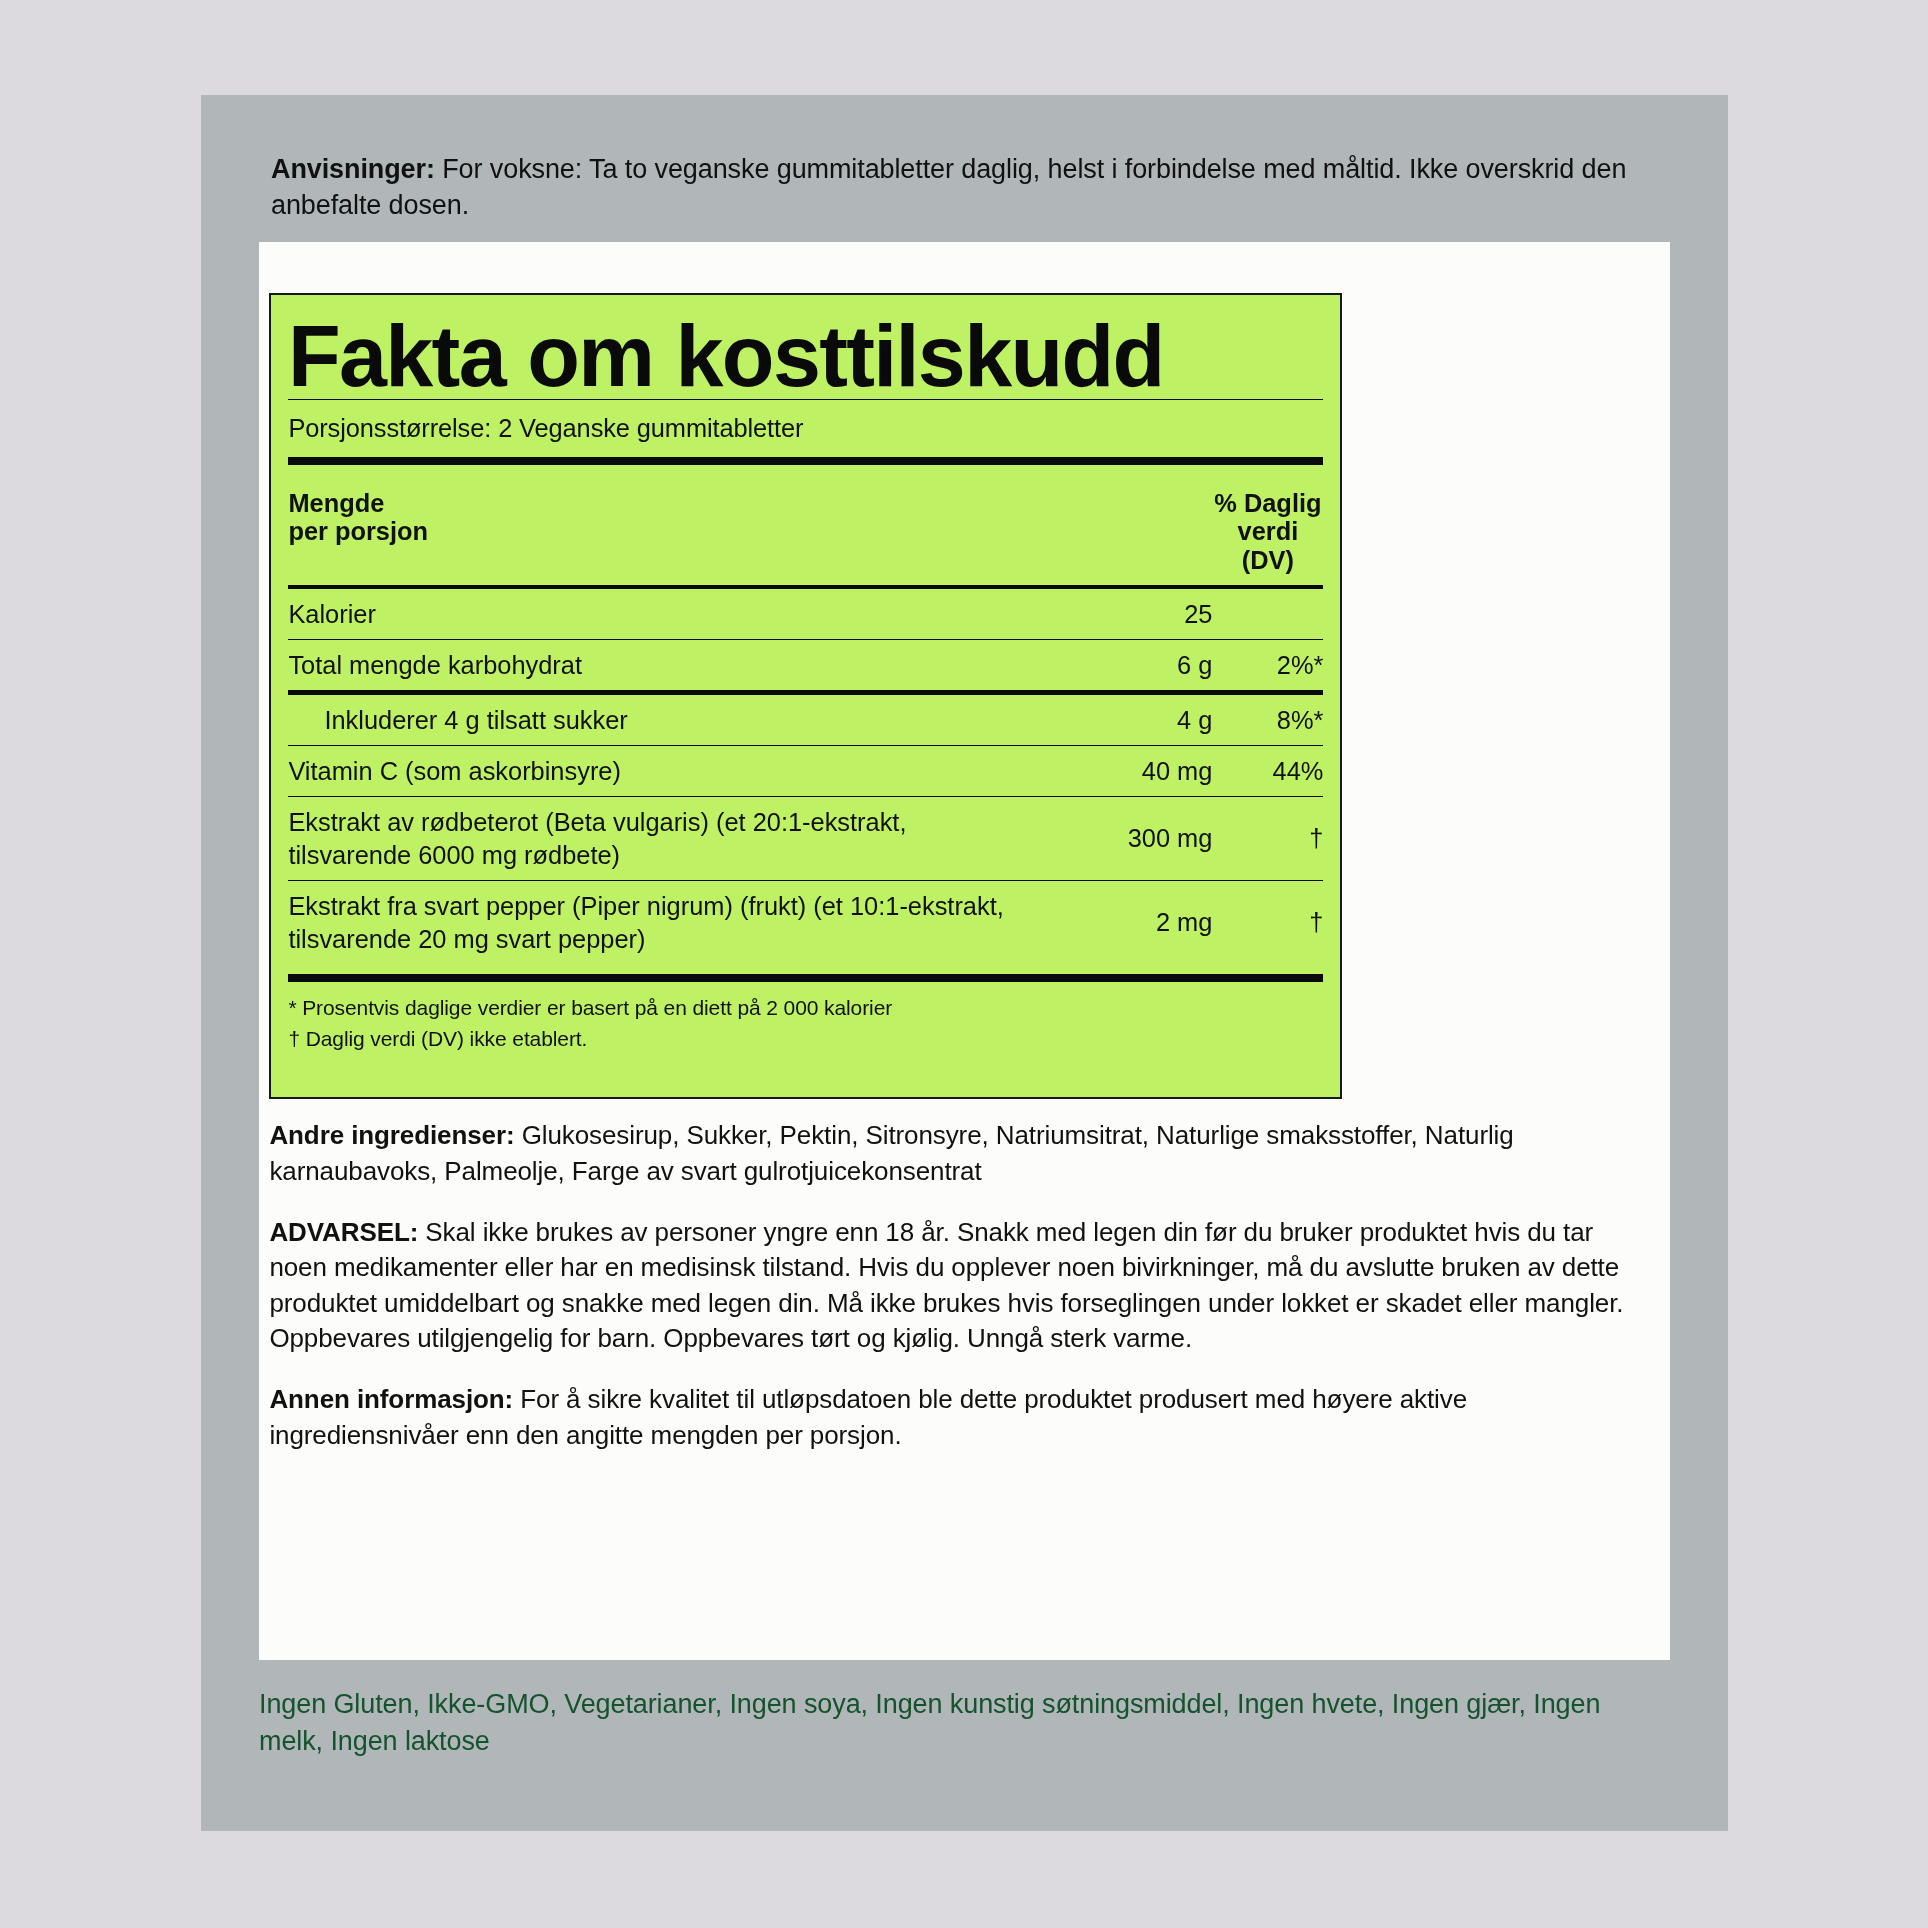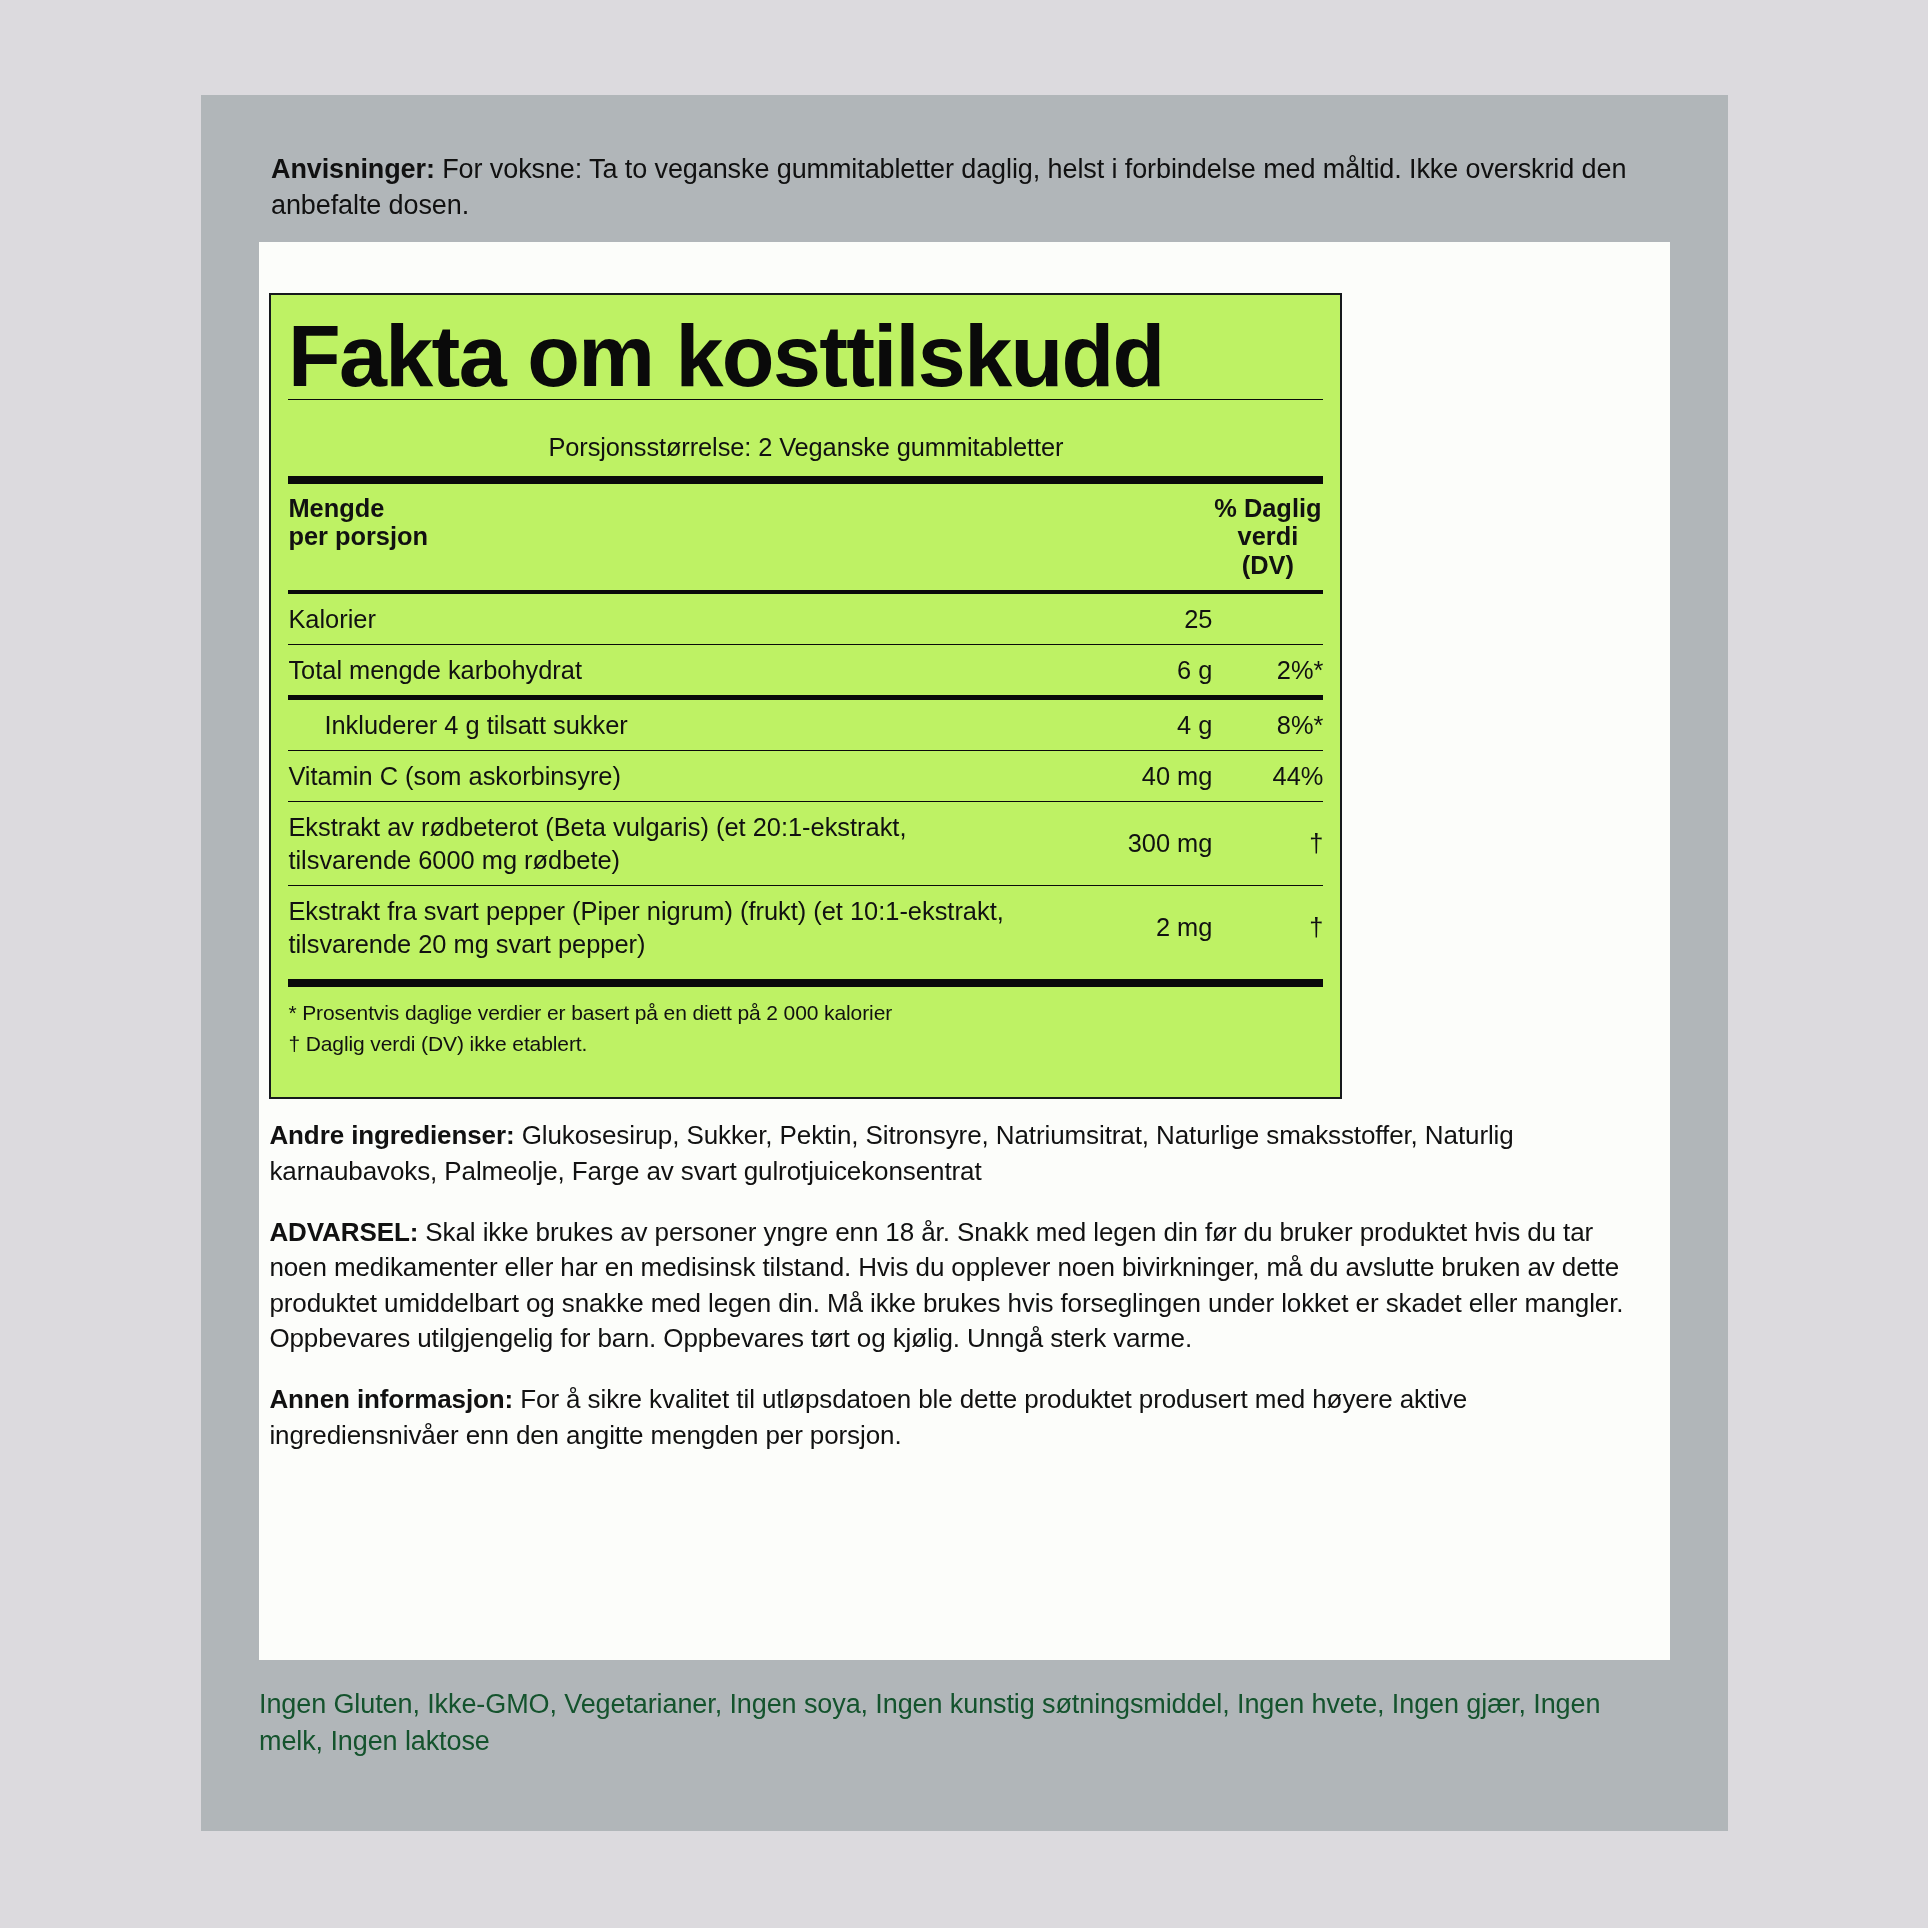--- a/index.html
+++ b/index.html
@@ -76,21 +76,21 @@
     transform-origin: left center;
     white-space: nowrap;
   }
 
   .serving-line {
     font-size: 25.4px;
     color: #111;
     line-height: 1.46;
     letter-spacing: -0.1px;
   }
-  #serving-block { margin-top: 29px; text-align: center; }
+  #serving-block { margin-top: 10px; }
 
   
   .rule-thick { border-top: 8.5px solid #0a0a0a; margin-top: 9.4px; }
   .rule-thin  { border-top: 1.9px solid #0a0a0a; }
 
   
   table.facts {
     width: 100%;
     border-collapse: collapse;
     font-size: 25.4px;
@@ -102,21 +102,21 @@
     vertical-align: middle;
   }
   .col-name  { width: auto; }
   .col-amt   { width: 168px; text-align: right; }
   .col-dv    { width: 111px; text-align: right; }
 
   tr.hdr td {
     font-weight: bold;
     font-size: 25.4px;
     line-height: 1.13;
-    padding-top: 10px;
+    padding-top: 24px;
     padding-bottom: 10.4px;
     vertical-align: top;
   }
   tr.hdr td.col-dv {
     text-align: center;
     white-space: normal;
   }
 
   tr.nut td {
     padding-top: 8.5px;

